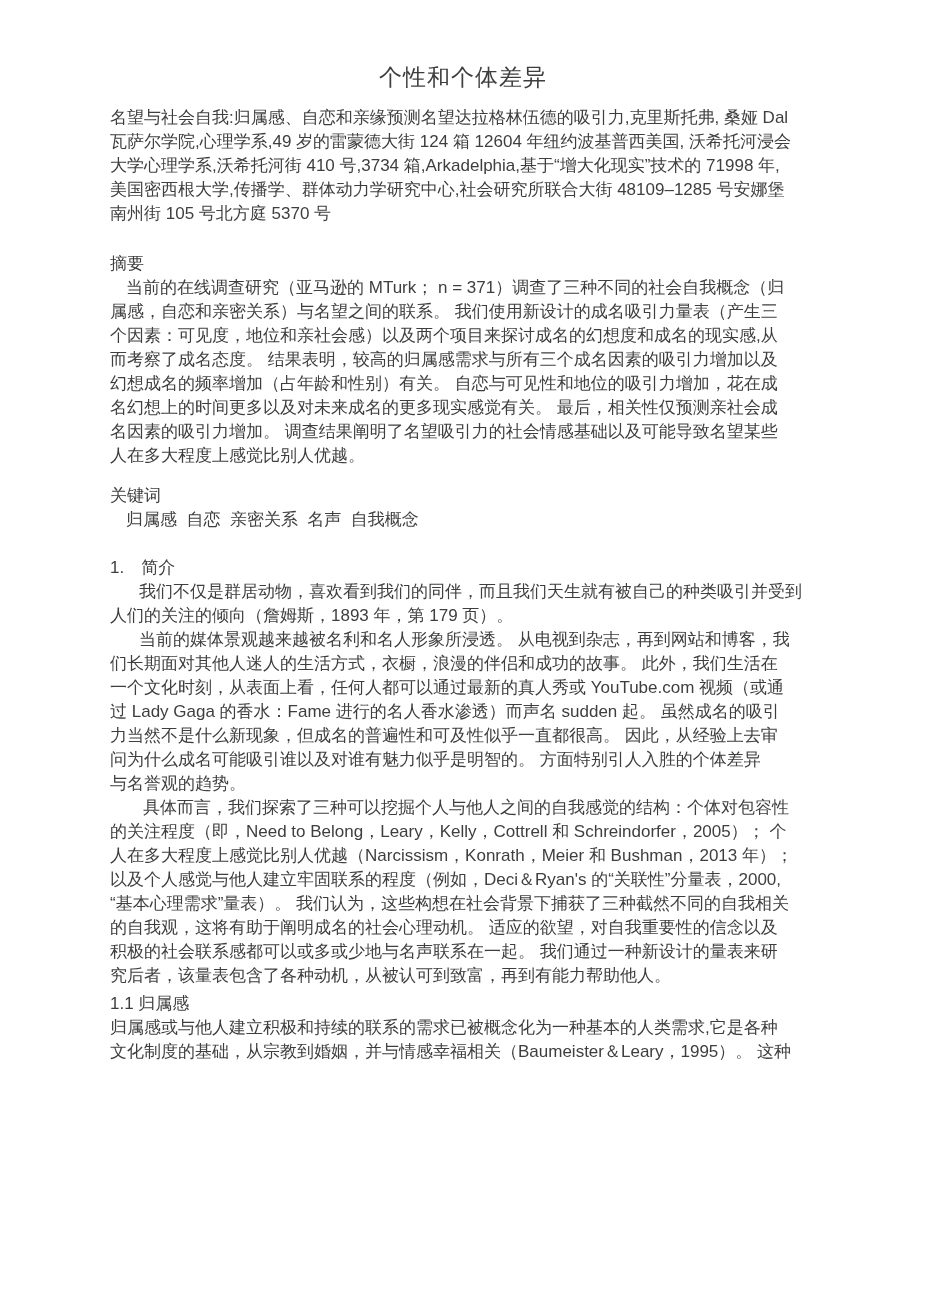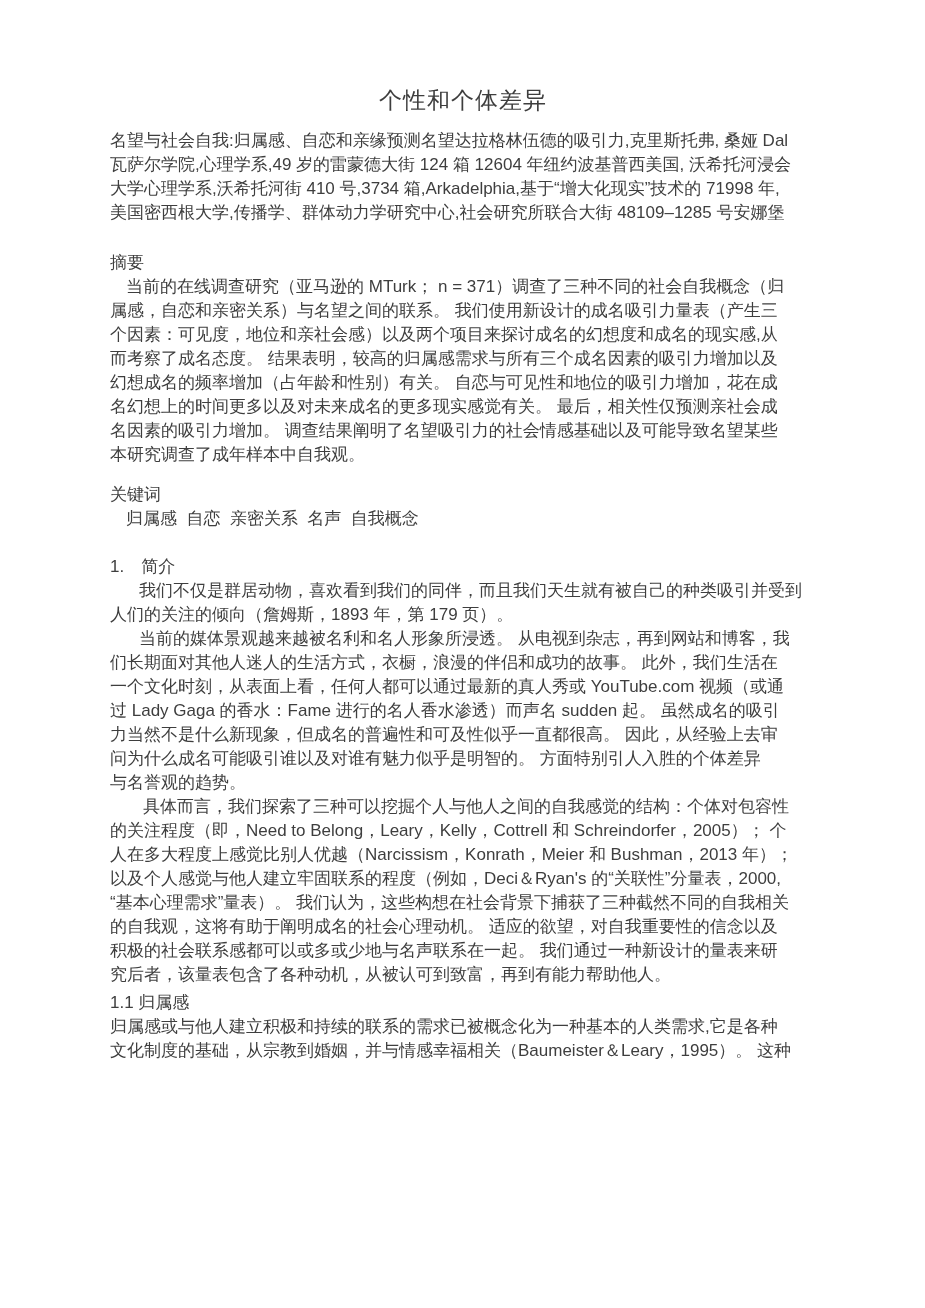--- a/index.html
+++ b/index.html
@@ -16,21 +16,21 @@
     width: 925px;
     height: 1308px;
     background: #ffffff;
   }
   .content {
     position: relative;
     margin: 0 110px;
     width: 706px;
   }
   .paper-title {
-    margin-top: 86px;
+    margin-top: 63px;
     font-size: 23px;
     line-height: 28px;
     text-align: center;
     letter-spacing: 1px;
     font-weight: 400;
   }
   .block {
     font-size: 17px;
     line-height: 24px;
     font-weight: 400;
@@ -51,33 +51,34 @@
 <div class="page">
   <div class="content">
 
     <div class="paper-title">个性和个体差异</div>
 
     <div class="block author-block">
         <div class="line">名望与社会自我:归属感、自恋和亲缘预测名望达拉格林伍德的吸引力,克里斯托弗, 桑娅 Dal</div>
         <div class="line">瓦萨尔学院,心理学系,49 岁的雷蒙德大街 124 箱 12604 年纽约波基普西美国, 沃希托河浸会</div>
         <div class="line">大学心理学系,沃希托河街 410 号,3734 箱,Arkadelphia,基于“增大化现实”技术的 71998 年,</div>
         <div class="line">美国密西根大学,传播学、群体动力学研究中心,社会研究所联合大街 48109–1285 号安娜堡</div>
+        <div class="line">南州街 105 号北方庭 5370 号</div>
       </div>
 
     <div class="block abstract-heading">摘要</div>
 
     <div class="block abstract-para">
         <div class="line" style="padding-left: 16px;">当前的在线调查研究（亚马逊的 MTurk； n = 371）调查了三种不同的社会自我概念（归</div>
         <div class="line">属感，自恋和亲密关系）与名望之间的联系。 我们使用新设计的成名吸引力量表（产生三</div>
         <div class="line">个因素：可见度，地位和亲社会感）以及两个项目来探讨成名的幻想度和成名的现实感,从</div>
         <div class="line">而考察了成名态度。 结果表明，较高的归属感需求与所有三个成名因素的吸引力增加以及</div>
         <div class="line">幻想成名的频率增加（占年龄和性别）有关。 自恋与可见性和地位的吸引力增加，花在成</div>
         <div class="line">名幻想上的时间更多以及对未来成名的更多现实感觉有关。 最后，相关性仅预测亲社会成</div>
         <div class="line">名因素的吸引力增加。 调查结果阐明了名望吸引力的社会情感基础以及可能导致名望某些</div>
-        <div class="line">本研究调查了成年样本中自我观。</div>
+        <div class="line">人在多大程度上感觉比别人优越。</div>
       </div>
 
     <div class="block keywords-heading">关键词</div>
 
     <div class="block keywords-line">
         <div class="line" style="padding-left: 16px;">归属感  自恋  亲密关系  名声  自我概念</div>
       </div>
 
     <div class="block intro-heading">1.　简介</div>
 

